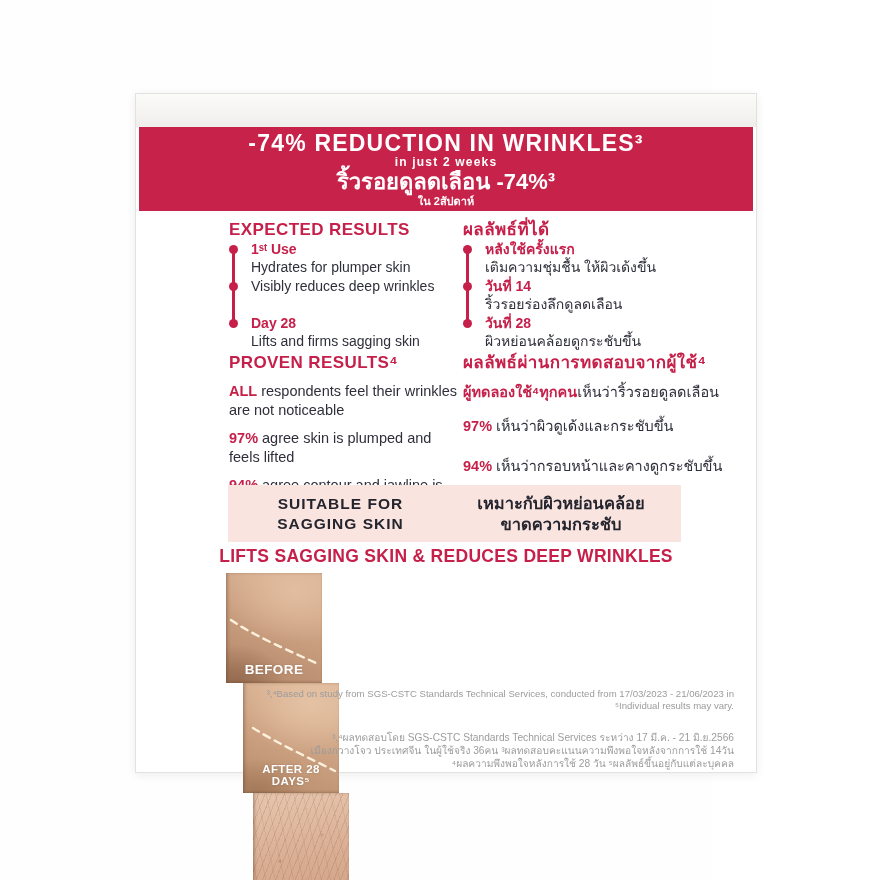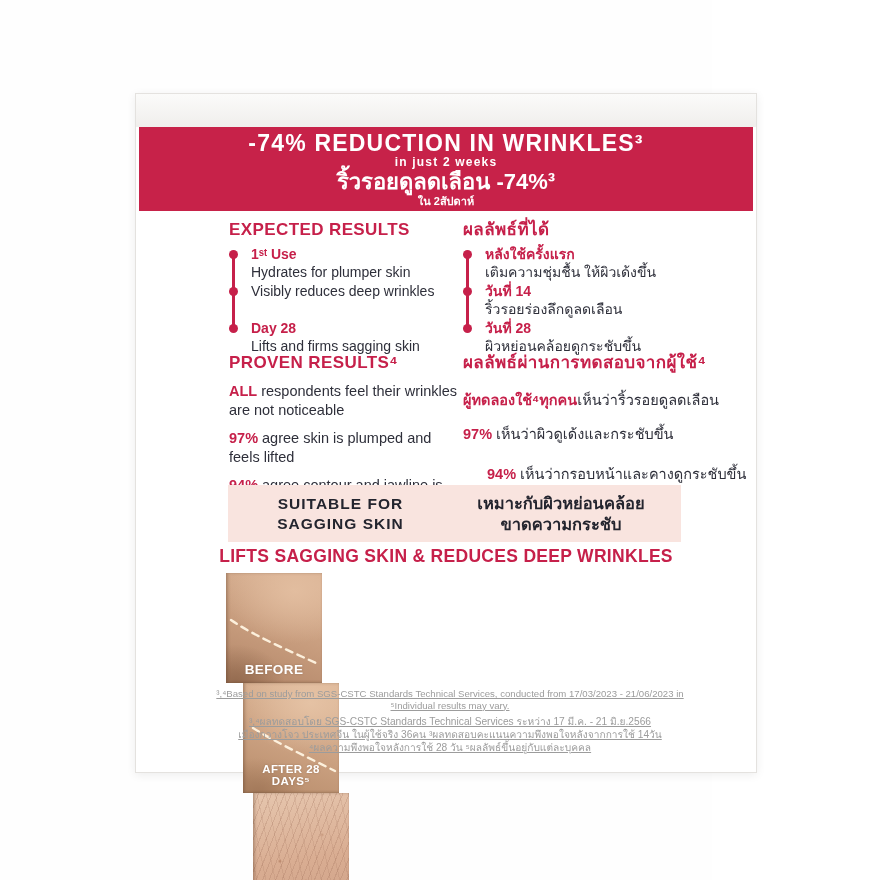--- a/index.html
+++ b/index.html
@@ -21,34 +21,34 @@
   .banner{position:absolute;left:3px;right:3px;top:33px;height:84px;background:var(--banner);
     color:#fff;text-align:center;padding-top:4px;}
   .banner .h-en{font-size:23px;font-weight:bold;letter-spacing:1.2px;line-height:25px;}
   .banner .s-en{font-size:12px;font-weight:bold;letter-spacing:1.2px;line-height:13px;}
   .banner .h-th{font-size:22px;font-weight:bold;line-height:26px;}
   .banner .s-th{font-size:11px;font-weight:bold;line-height:12px;}
   
   .col-left{position:absolute;left:93px;top:125px;width:228px;}
   .col-right{position:absolute;left:327px;top:125px;width:292px;}
   .sec-title{font-size:17px;font-weight:bold;color:var(--accent);letter-spacing:.4px;line-height:21px;}
-  .timeline{position:relative;margin-top:5px;}
+  .timeline{position:relative;}
   .timeline::before{content:'';position:absolute;left:3px;top:9px;height:77px;width:3px;background:var(--accent);}
   .tl-item{position:relative;padding-left:22px;height:37px;}
   .tl-item::before{content:'';position:absolute;left:0;top:5px;width:9px;height:9px;border-radius:50%;background:var(--accent);}
   .tl-term{color:var(--accent);font-weight:bold;font-size:14px;line-height:18px;}
   .tl-desc{color:var(--ink);font-size:14px;line-height:19px;white-space:nowrap;}
   
   .proven-left{position:absolute;left:93px;top:258px;width:230px;}
   .proven-right{position:absolute;left:327px;top:258px;width:300px;}
   .stat{font-size:14.5px;line-height:19px;color:var(--ink);margin-top:9px;}
   .stat .v{color:var(--accent);font-weight:bold;}
-  .proven-right .stat.gap1{margin-top:18px;}
+  .proven-right .stat.gap1{margin-top:10px;}
   .proven-right .stat.gap2{margin-top:15px;}
-  .proven-right .stat.gap3{margin-top:21px;margin-left:24px;}
+  .proven-right .stat.gap3{margin-top:21px;}
   
   .suit-box{position:absolute;left:92px;top:391px;width:453px;height:57px;background:var(--pink);
     display:flex;align-items:center;}
   .suit-en{width:47%;text-align:center;color:#23242e;font-weight:bold;font-size:15.5px;
     letter-spacing:1px;line-height:20px;white-space:pre-line;padding-left:12px;}
   .suit-th{width:53%;text-align:center;color:#23242e;font-weight:bold;font-size:16.5px;
     line-height:21px;white-space:pre-line;}
   .claim{position:absolute;left:0;right:0;top:452px;text-align:center;color:var(--accent);
     font-weight:bold;font-size:17.5px;letter-spacing:.3px;}
   
@@ -76,24 +76,24 @@
     radial-gradient(3px 3px at 35% 30%, rgba(170,115,85,.45), rgba(170,115,85,0) 70%),
     radial-gradient(3px 3px at 62% 72%, rgba(160,104,74,.4), rgba(160,104,74,0) 70%),
     repeating-linear-gradient(105deg, rgba(151,103,82,0) 0 9px, rgba(151,103,82,.10) 9px 10px),
     linear-gradient(170deg,#e8cab2 0%,#dcb196 60%,#d3a78c 100%);}
   .dash-svg{position:absolute;inset:0;}
   .photo-label{position:absolute;left:0;right:0;bottom:6px;text-align:center;color:#fff;
     font-weight:bold;letter-spacing:.4px;text-shadow:0 0 2px rgba(120,85,60,.45);}
   .photo-label.before{font-size:13.5px;}
   .photo-label.after{font-size:11.5px;}
   
-  .disclaimer{position:absolute;left:30px;right:22px;top:594px;text-align:center;color:var(--grey);text-decoration:underline;}
+  .disclaimer{position:absolute;left:30px;right:22px;top:594px;text-align:right;color:var(--grey);}
   .d-en{font-size:9.6px;line-height:11.6px;}
   .d-th{font-size:10.2px;line-height:13px;}
-  .d-th.first{margin-top:4px;}
+  .d-th.first{margin-top:20px;}
 </style>
 </head>
 <body>
 
 <div class="stage">
   <div class="panel">
 
     <div class="top-strip"></div>
 
     <div class="banner">

